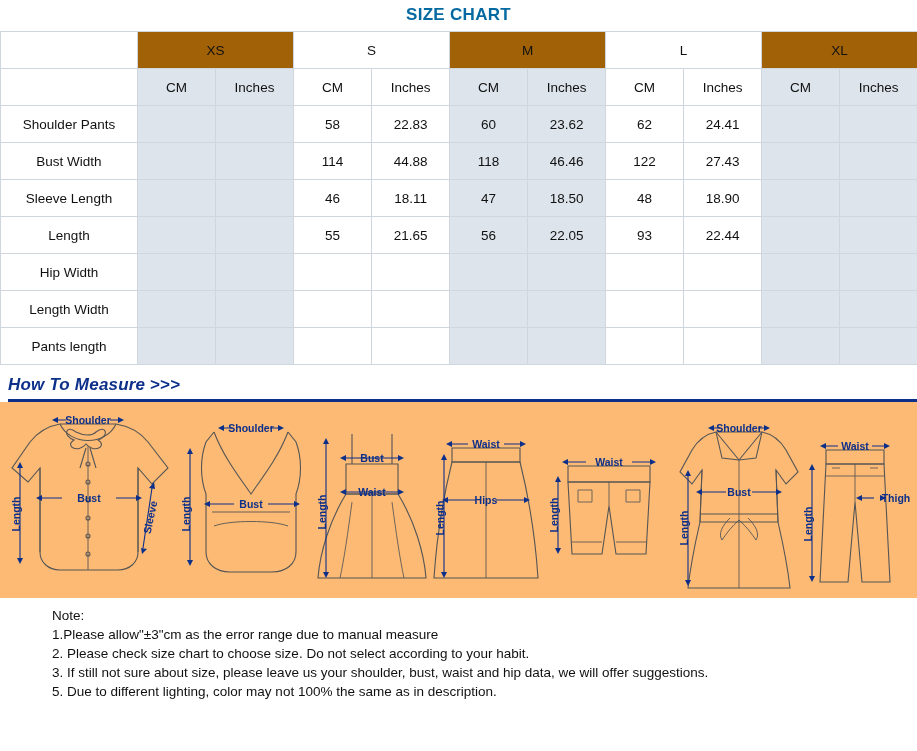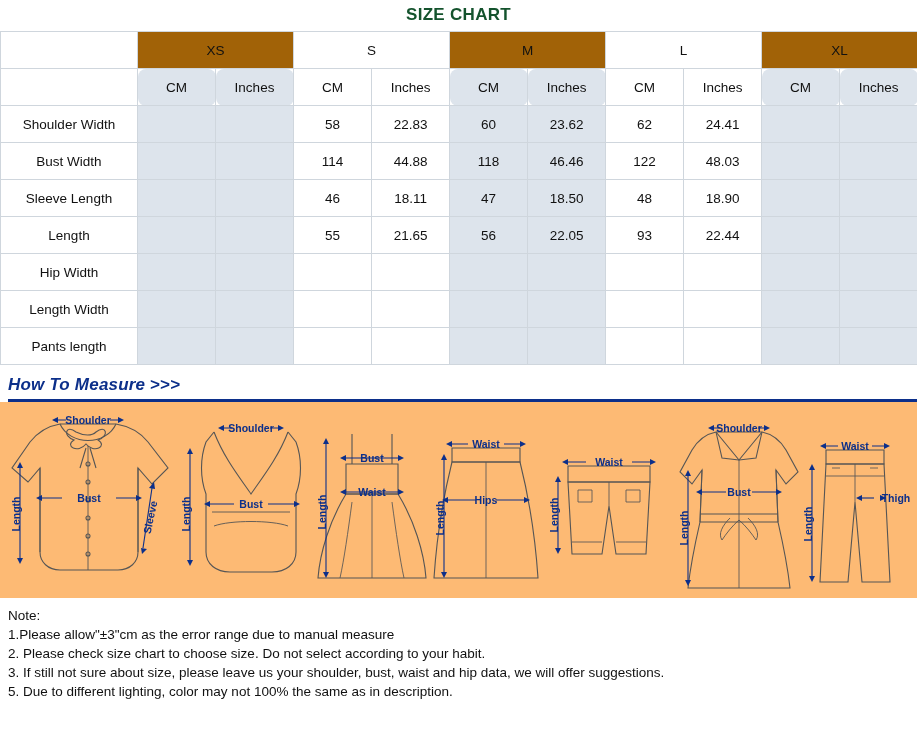--- a/index.html
+++ b/index.html
@@ -16,21 +16,21 @@
   }
   .page {
     position: relative;
     width: 917px;
     height: 751px;
   }
   .chart-title {
     text-align: center;
     font-size: 17px;
     font-weight: bold;
-    color: #14532d;
+    color: #0369a1;
     padding: 5px 0 6px 0;
     letter-spacing: 0.3px;
   }
   table.size-chart {
     border-collapse: collapse;
     width: 917px;
     table-layout: fixed;
   }
   table.size-chart td, table.size-chart th {
     border: 1px solid #cfd6dd;
@@ -54,21 +54,20 @@
     background: #ffffff;
     height: 38px;
   }
   td.sizehead.shaded {
     background: #a16207;
   }
   td.unit {
     font-size: 13px;
     background: #ffffff;
     height: 30px;
-    border-radius: 8px;
   }
   td.unit.shaded, td.cell.shaded, td.rowlabel.shaded {
     background: #dde4ec;
   }
   td.blank-corner {
     background: #ffffff;
     border-left: none;
   }
   .howto-wrap {
     padding: 10px 0 0 8px;
@@ -90,20 +89,21 @@
     height: 196px;
     width: 917px;
     background: #fdba74;
   }
   .figures svg { display: block; }
   .notes {
     padding: 8px 4px 0 8px;
     font-size: 13.5px;
     line-height: 19px;
     color: #111;
+    margin-left: 44px;
   }
   .notes div { white-space: nowrap; }
 </style>
 </head>
 <body>
 
 <div class="page">
 
   <div class="chart-title">SIZE CHART</div>
 
@@ -138,21 +138,21 @@
         <td class="unit">Inches</td>
         <td class="unit shaded">CM</td>
         <td class="unit shaded">Inches</td>
         <td class="unit">CM</td>
         <td class="unit">Inches</td>
         <td class="unit shaded">CM</td>
         <td class="unit shaded">Inches</td>
       </tr>
 
       <tr>
-        <td class="rowlabel">Shoulder Width</td>
+        <td class="rowlabel">Shoulder Pants</td>
         <td class="cell shaded"></td>
         <td class="cell shaded"></td>
         <td class="cell">58</td>
         <td class="cell">22.83</td>
         <td class="cell shaded">60</td>
         <td class="cell shaded">23.62</td>
         <td class="cell">62</td>
         <td class="cell">24.41</td>
         <td class="cell shaded"></td>
         <td class="cell shaded"></td>
@@ -160,21 +160,21 @@
 
       <tr>
         <td class="rowlabel">Bust Width</td>
         <td class="cell shaded"></td>
         <td class="cell shaded"></td>
         <td class="cell">114</td>
         <td class="cell">44.88</td>
         <td class="cell shaded">118</td>
         <td class="cell shaded">46.46</td>
         <td class="cell">122</td>
-        <td class="cell">48.03</td>
+        <td class="cell">27.43</td>
         <td class="cell shaded"></td>
         <td class="cell shaded"></td>
       </tr>
 
       <tr>
         <td class="rowlabel">Sleeve Length</td>
         <td class="cell shaded"></td>
         <td class="cell shaded"></td>
         <td class="cell">46</td>
         <td class="cell">18.11</td>

